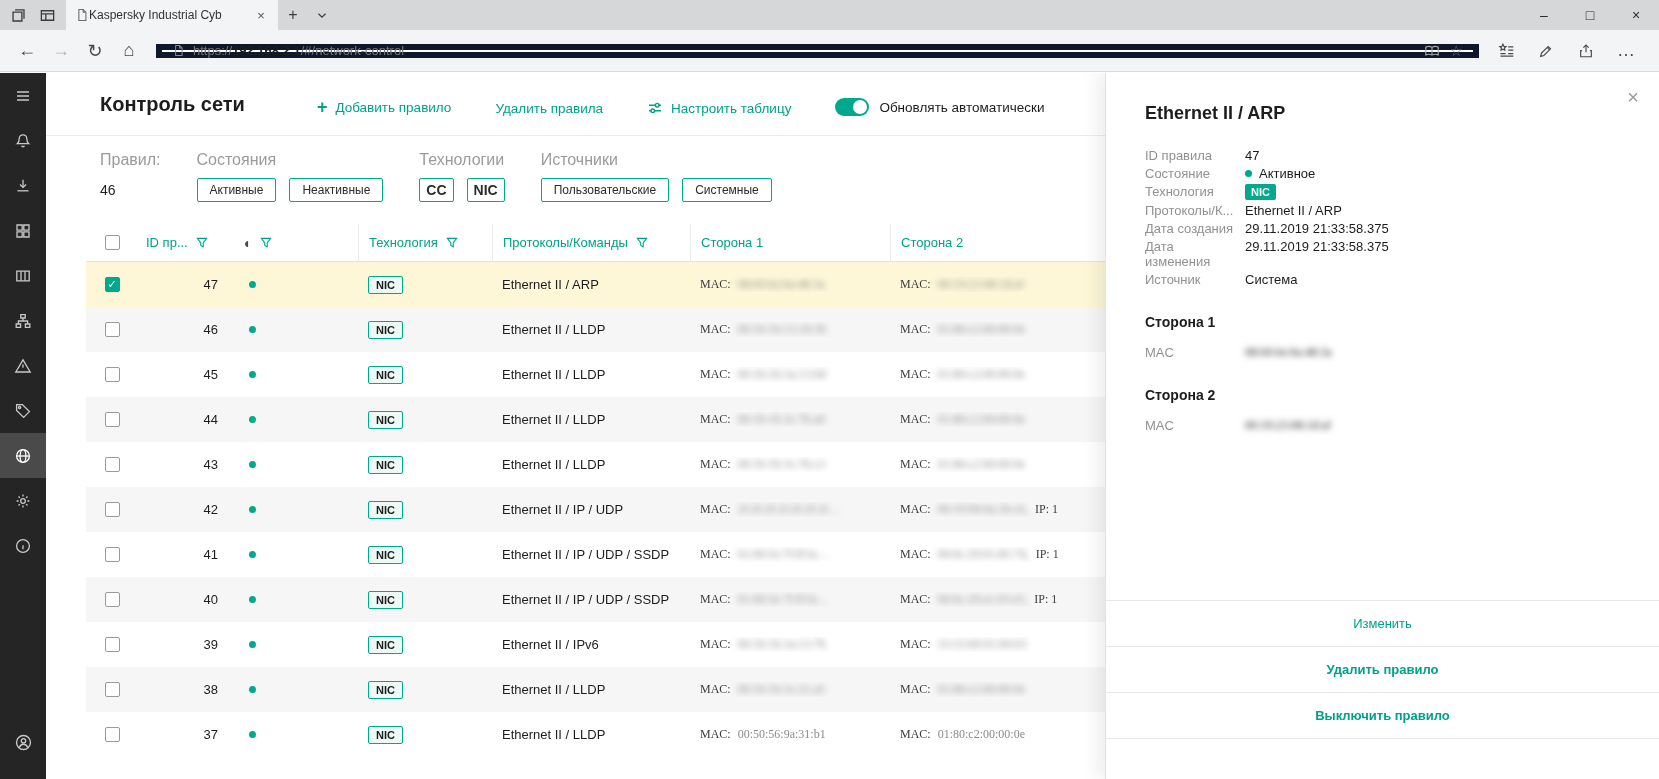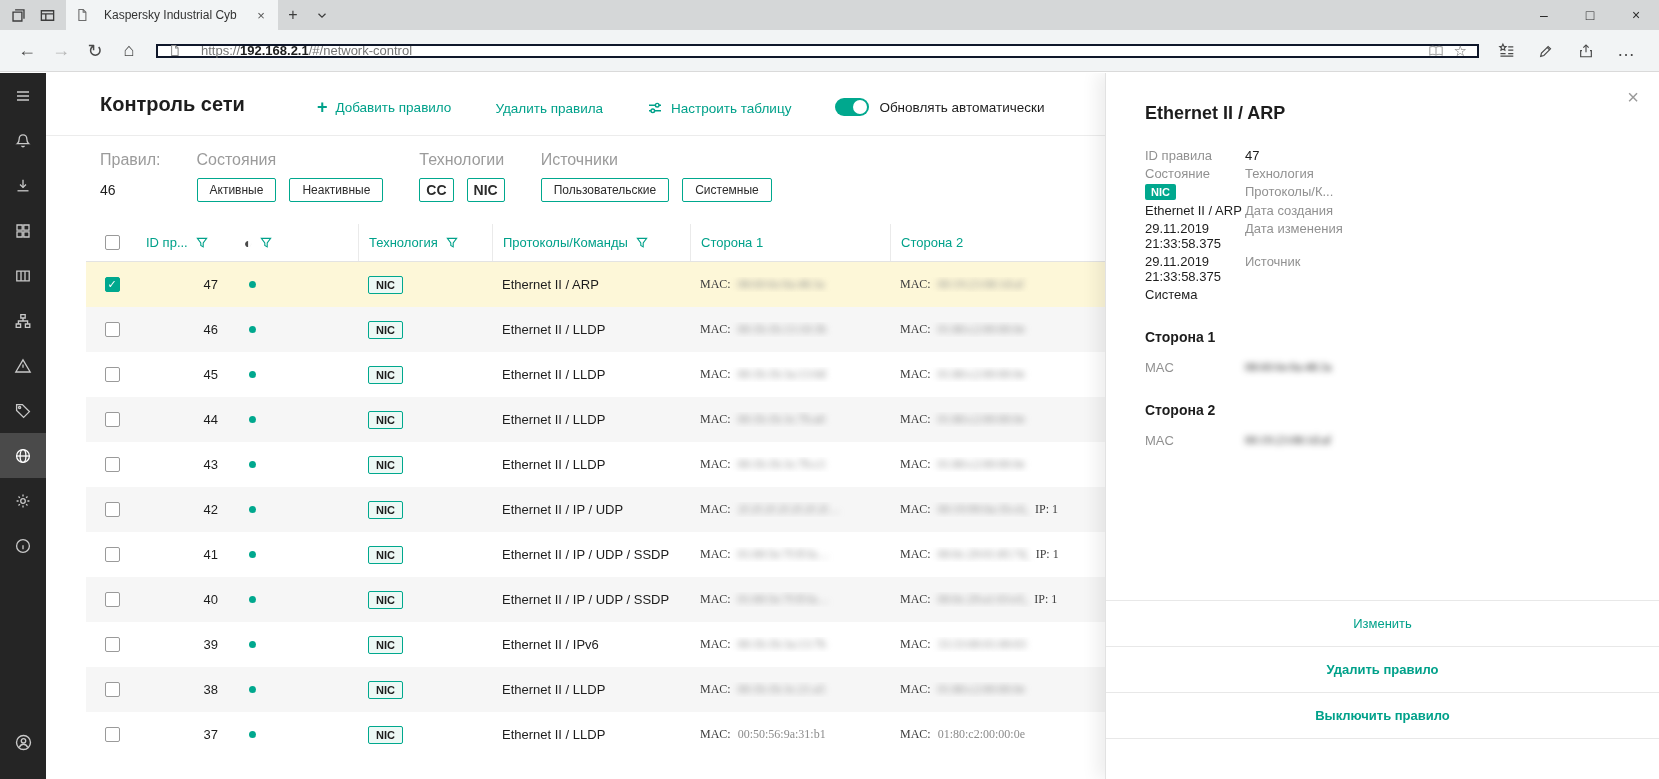--- a/index.html
+++ b/index.html
@@ -4,32 +4,32 @@
 <style>
 *{box-sizing:border-box;margin:0;padding:0}
 html,body{background:#9a9a9a}
 body{font-family:"Liberation Sans",sans-serif}
 .screen{position:relative;width:1659px;height:779px;background:#fff;overflow:hidden}
 
 
 .tabbar{height:30px;background:#d5d7d8;display:flex;align-items:stretch}
 .tabbar-icons{display:flex;align-items:center;padding:0 4px}
 .tb-btn{width:29px;height:30px;display:flex;align-items:center;justify-content:center;color:#3c3c3c;cursor:pointer}
-.tab{width:212px;background:#f2f4f5;display:flex;align-items:center;gap:15px;padding:0 9px;font-size:12px;color:#333}
+.tab{width:212px;background:#f2f4f5;display:flex;align-items:center;gap:0;padding:0 9px;font-size:12px;color:#333}
 .tab-title{flex:1;white-space:nowrap;overflow:hidden;text-overflow:ellipsis}
 .tab-close{color:#555;font-size:13px;width:16px;text-align:center;cursor:pointer}
 .newtab{width:30px;display:flex;align-items:center;justify-content:center;font-size:16px;color:#3c3c3c;cursor:pointer}
 .tabchev{width:28px;display:flex;align-items:center;justify-content:center;color:#3c3c3c;cursor:pointer}
 .tab-spacer{flex:1}
 .winbtns{display:flex}
 .winbtn{width:46px;height:30px;display:flex;align-items:center;justify-content:center;font-size:14px;color:#2b2b2b;cursor:pointer}
 .navbar{height:42px;background:#f2f4f5;border-bottom:1px solid #dadada;display:flex;align-items:center;padding:0 10px}
 .nav-btn{width:34px;height:34px;display:flex;align-items:center;justify-content:center;font-size:18px;color:#4a4a4a;cursor:pointer}
 .nav-btn.disabled{color:#b6b6b6}
-.urlbox{flex:1;height:14px;margin:0 10px;background:#fff;border:2px solid #0f172a;display:flex;align-items:center;padding:0 10px;gap:20px;font-size:13px;color:#767676}
+.urlbox{flex:1;height:14px;margin:0 10px;background:#fff;border:6px solid #0f172a;display:flex;align-items:center;padding:0 10px;gap:8px;font-size:13px;color:#767676}
 .url-text{flex:1;white-space:nowrap;overflow:hidden}
 .url-host{color:#1d1d1d;font-weight:bold}
 .url-icons{display:flex;gap:10px;align-items:center;color:#6d6d6d}
 .nav-right{display:flex;align-items:center;gap:6px;color:#4a4a4a;padding-right:6px}
 .icon{display:inline-flex;align-items:center;justify-content:center}
 svg{display:block}
 
 
 .content{position:absolute;top:73px;left:0;right:0;bottom:0;display:flex}
 .sidebar{width:46px;background:#252525;display:flex;flex-direction:column;color:#c9c9c9;flex:none}
@@ -633,20 +633,24 @@
 
       <div class="panel">
         <span class="panel-close">×</span>
         <div class="panel-title">Ethernet II / ARP</div>
 
         <div class="pfields">
           <div class="plabel">ID правила</div>
           <div class="pvalue">47</div>
 
           <div class="plabel">Состояние</div>
+          <div class="pvalue pstatus">
+            <span class="pdot"></span>
+            <span>Активное</span>
+          </div>
 
           <div class="plabel">Технология</div>
           <div class="pvalue"><span class="nic-solid">NIC</span></div>
 
           <div class="plabel">Протоколы/К...</div>
           <div class="pvalue">Ethernet II / ARP</div>
 
           <div class="plabel">Дата создания</div>
           <div class="pvalue">29.11.2019 21:33:58.375</div>
 

